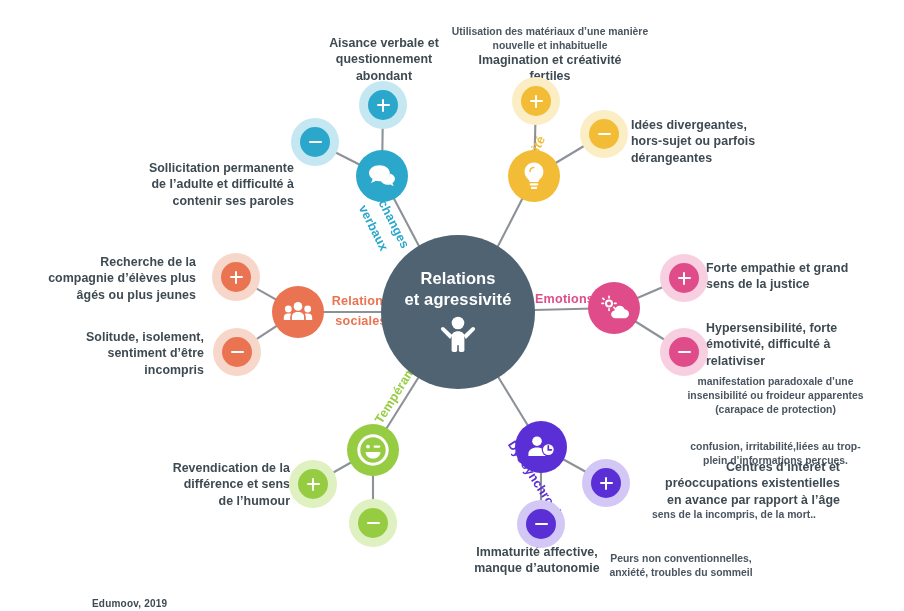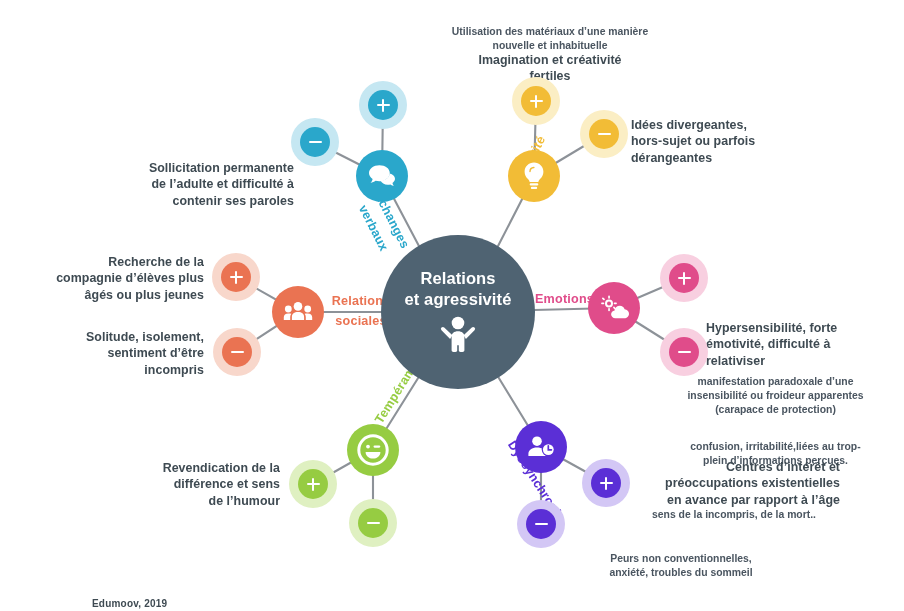--- a/index.html
+++ b/index.html
@@ -172,20 +172,21 @@
     </span>
   </div>
   <div class="leaf" style="left:291px;top:118px;background:#c5e7f2;">
     <span class="core" style="background:#2aa7cb;">
       <span class="sign">
           <i class="h"></i>
         </span>
     </span>
   </div>
 
+  <div class="lbl c" style="left:318px;top:35px;width:132px;">Aisance verbale et<br>questionnement<br>abondant</div>
   <div class="lbl r" style="left:132px;top:116px;width:162px;margin-top:44px;">Sollicitation permanente<br>de l’adulte et difficulté à<br>contenir ses paroles</div>
 
   <div class="branch two" style="left:386px;top:189px;width:58px;color:#2aa7cb;transform:rotate(63deg);transform-origin:left top;">
     <span>Echanges</span><br>
     <span>verbaux</span>
   </div>
 
   <div class="hub" style="left:508px;top:150px;background:#f2bc36;">
     <span>
       <svg width="26" height="30" viewBox="0 0 26 30">
@@ -241,21 +242,21 @@
     </span>
   </div>
   <div class="leaf" style="left:213px;top:328px;background:#f8d7cb;">
     <span class="core" style="background:#ea7352;">
       <span class="sign">
           <i class="h"></i>
         </span>
     </span>
   </div>
 
-  <div class="lbl r" style="left:52px;top:254px;width:152px;">Recherche de la<br>compagnie d’élèves plus<br>âgés ou plus jeunes</div>
+  <div class="lbl r" style="left:44px;top:254px;width:152px;">Recherche de la<br>compagnie d’élèves plus<br>âgés ou plus jeunes</div>
   <div class="lbl r" style="left:52px;top:329px;width:152px;">Solitude, isolement,<br>sentiment d’être<br>incompris</div>
 
   <div class="branch two" style="left:326px;top:292px;width:70px;color:#ea7352;">
     <span>Relations</span><br>
     <span>sociales</span>
   </div>
 
   <div class="hub" style="left:588px;top:282px;background:#e04c8a;">
     <span>
       <svg width="30" height="26" viewBox="0 0 30 26">
@@ -283,20 +284,21 @@
     </span>
   </div>
   <div class="leaf" style="left:660px;top:328px;background:#f8cfe0;">
     <span class="core" style="background:#e04c8a;">
       <span class="sign">
           <i class="h"></i>
         </span>
     </span>
   </div>
 
+  <div class="lbl l" style="left:706px;top:260px;width:180px;">Forte empathie et grand<br>sens de la justice</div>
   <div class="lbl l" style="left:706px;top:320px;width:175px;">Hypersensibilité, forte<br>émotivité, difficulté à<br>relativiser</div>
   <div class="sub" style="left:663px;top:375px;width:225px;">manifestation paradoxale d’une<br>insensibilité ou froideur apparentes<br>(carapace de protection)</div>
   <div class="sub" style="left:663px;top:440px;width:225px;">confusion, irritabilité,liées au trop-<br>plein d’informations perçues.</div>
 
   <div class="branch" style="left:535px;top:292px;color:#e04c8a;">Emotions</div>
 
   <div class="hub" style="left:347px;top:424px;background:#96cc42;">
     <span>
       <svg width="32" height="32" viewBox="0 0 32 32">
         <circle cx="16" cy="16" r="14.2" fill="none" stroke="#fff" stroke-width="3.0"></circle>
@@ -316,21 +318,21 @@
     </span>
   </div>
   <div class="leaf" style="left:349px;top:499px;background:#dff0c1;">
     <span class="core" style="background:#96cc42;">
       <span class="sign">
           <i class="h"></i>
         </span>
     </span>
   </div>
 
-  <div class="lbl r" style="left:128px;top:460px;width:152px;">Revendication de la<br>différence et sens<br>de l’humour</div>
+  <div class="lbl r" style="left:138px;top:460px;width:152px;">Revendication de la<br>différence et sens<br>de l’humour</div>
 
   <div class="branch" style="left:384px;top:412px;color:#96cc42;transform:rotate(-58deg);transform-origin:left bottom;">Tempérament</div>
 
   <div class="hub" style="left:515px;top:421px;background:#5b2fd6;">
     <span>
       <svg width="30" height="26" viewBox="0 0 30 26">
         <circle cx="11.0" cy="7.2" r="4.8" fill="#fff"></circle>
         <path d="M11.0 13.6c-5.0 0-8.6 2.6-8.6 6.2V22h17.2v-2.2c0-3.6-3.6-6.2-8.6-6.2z" fill="#fff"></path>
         <circle cx="22.3" cy="15.6" r="6.6" fill="#5b2fd6"></circle>
         <circle cx="22.3" cy="15.6" r="5.4" fill="#fff"></circle>
@@ -350,19 +352,20 @@
   <div class="leaf" style="left:517px;top:500px;background:#d3c7f5;">
     <span class="core" style="background:#5b2fd6;">
       <span class="sign">
           <i class="h"></i>
         </span>
     </span>
   </div>
 
   <div class="lbl l" style="left:632px;top:459px;width:208px;text-align:right;">Centres d’intérêt et<br>préoccupations existentielles<br>en avance par rapport à l’âge</div>
   <div class="sub" style="left:630px;top:508px;width:208px;">sens de la incompris, de la mort..</div>
+  <div class="lbl c" style="left:463px;top:544px;width:148px;">Immaturité affective,<br>manque d’autonomie</div>
   <div class="sub" style="left:606px;top:552px;width:150px;">Peurs non conventionnelles,<br>anxiété, troubles du sommeil</div>
 
   <div class="branch" style="left:505px;top:432px;color:#5b2fd6;transform:rotate(57deg);transform-origin:left bottom;">Dyssynchronie</div>
 
   <div class="credit">Edumoov, 2019</div>
 
 </div>
 
 </body></html>

